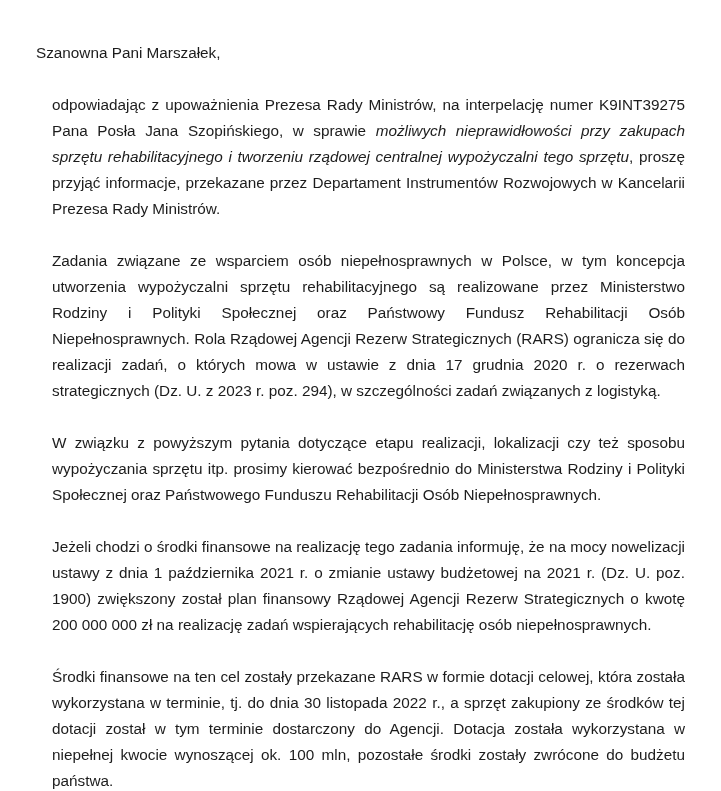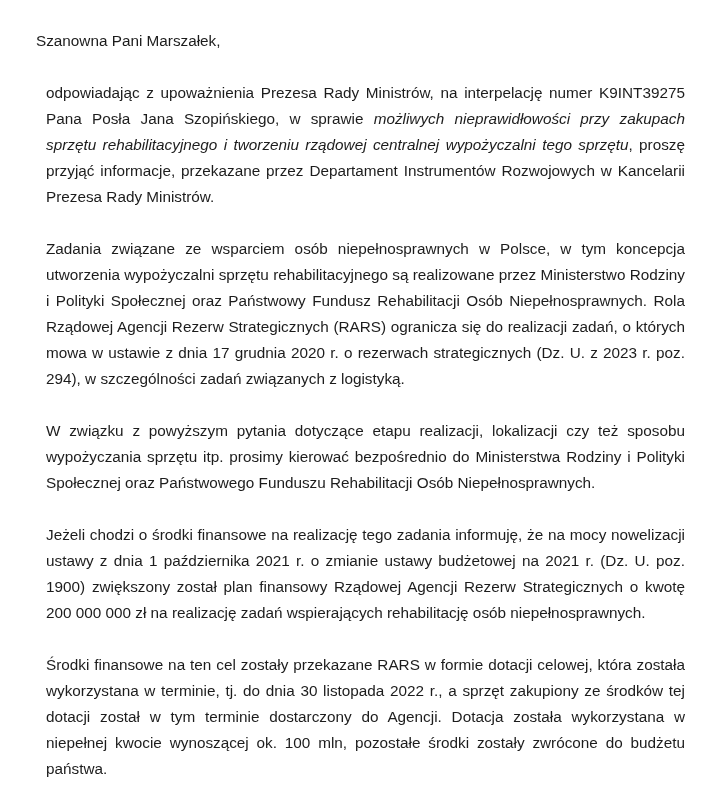--- a/index.html
+++ b/index.html
@@ -10,36 +10,36 @@
   body {
     width: 721px;
     height: 791px;
     overflow: hidden;
     font-family: "Liberation Sans", "DejaVu Sans", sans-serif;
   }
   .page {
     box-sizing: border-box;
     width: 721px;
     height: 791px;
-    padding: 28px 36px 20px 36px;
+    padding: 40px 36px 20px 36px;
     background: var(--page-bg, #ffffff);
     color: var(--text-color, #1c1c1c);
   }
   .letter {
     font-size: 15.3px;
     line-height: 26px;
     text-align: justify;
     text-justify: inter-word;
   }
   .salutation {
     margin: 0 0 26px 0;
     text-align: left;
   }
   .letter p {
-    margin: 0 0 26px 10px;
+    margin: 0 0 26px 16px;
   }
   .letter p:last-child {
     margin-bottom: 0;
   }
   .seg-italic {
     font-style: italic;
   }
   .seg-normal {
     font-style: normal;
   }

